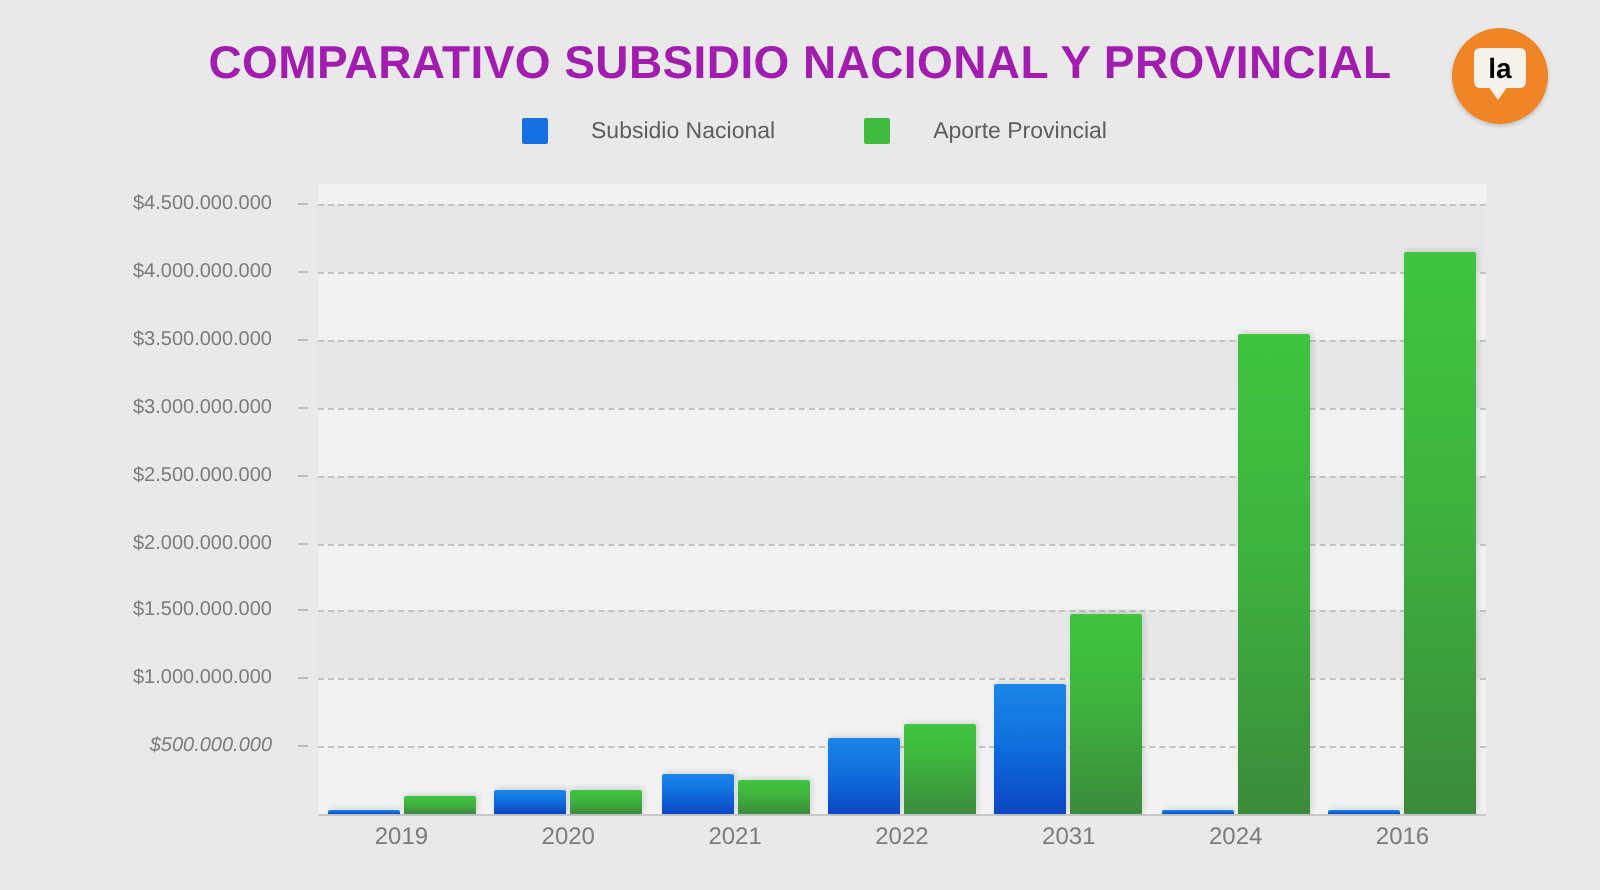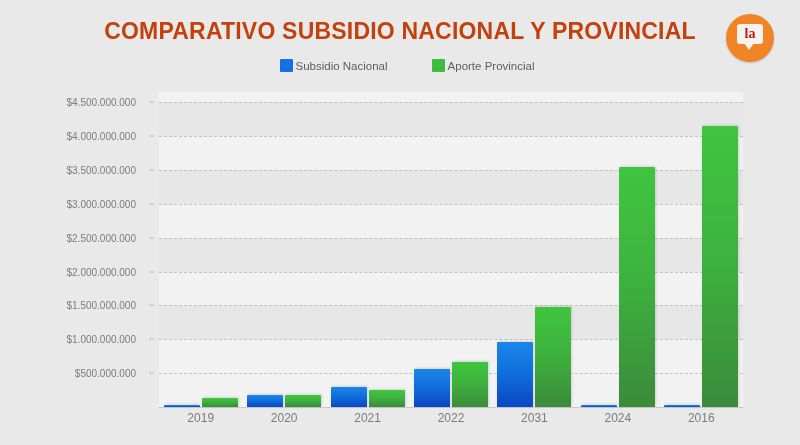--- a/index.html
+++ b/index.html
@@ -13,36 +13,36 @@
   #infographic{
     position:absolute;inset:0;
     background:#e9e9e9;
   }
 
   
   .title{
     position:absolute;
     left:0;right:0;top:18px;
     text-align:center;
-    color:#c2410c;
+    color:#a21caf;
     font-size:23px;
     font-weight:bold;
     letter-spacing:.2px;
     white-space:nowrap;
   }
   .legend{
     position:absolute;
     left:0;right:0;top:59px;
     display:flex;
     justify-content:center;
     align-items:center;
     gap:44px;
     padding-left:14px;
   }
-  .legend-item{display:flex;align-items:center;gap:3px;justify-content:flex-end;}
+  .legend-item{display:flex;align-items:center;gap:22px;justify-content:flex-end;}
   .legend-swatch{width:13px;height:13px;border-radius:1px;display:block;}
   .legend-label{
     font-size:11.5px;color:#5d5d5d;white-space:nowrap;
   }
 
   
   .logo{
     position:absolute;
     left:726px;top:14px;
     width:48px;height:48px;
@@ -60,22 +60,22 @@
   }
   .logo-bubble:after{
     content:"";
     position:absolute;
     left:7px;bottom:-6px;
     border-left:5px solid transparent;
     border-right:5px solid transparent;
     border-top:7px solid #f6f2ec;
   }
   .logo-text{
-    font-family:Liberation Serif, serif;
-    font-size:14px;font-weight:bold;color:#b91c1c;
+    font-family:Liberation Sans, sans-serif;
+    font-size:14px;font-weight:bold;color:#000000;
     line-height:1;
   }
 
   
   #chart{
     position:absolute;
     left:44px;top:88px;
     width:712px;height:340px;
   }
   .plot{
@@ -176,21 +176,21 @@
     </div>
 
   <div class="logo">
     <div class="logo-bubble">
       <span class="logo-text">la</span>
     </div>
   </div>
 
   <div id="chart">
     <div class="ylabels" id="ylabels">
-        <div class="ylabel" style="top: 281.129px;">$500.000.000</div>
+        <div class="ylabel" style="top: 281.129px; font-style: italic;">$500.000.000</div>
         <div class="ytick" style="top: 281.129px;"></div>
         <div class="ylabel" style="top: 247.258px;">$1.000.000.000</div>
         <div class="ytick" style="top: 247.258px;"></div>
         <div class="ylabel" style="top: 213.387px;">$1.500.000.000</div>
         <div class="ytick" style="top: 213.387px;"></div>
         <div class="ylabel" style="top: 179.516px;">$2.000.000.000</div>
         <div class="ytick" style="top: 179.516px;"></div>
         <div class="ylabel" style="top: 145.645px;">$2.500.000.000</div>
         <div class="ytick" style="top: 145.645px;"></div>
         <div class="ylabel" style="top: 111.774px;">$3.000.000.000</div>

